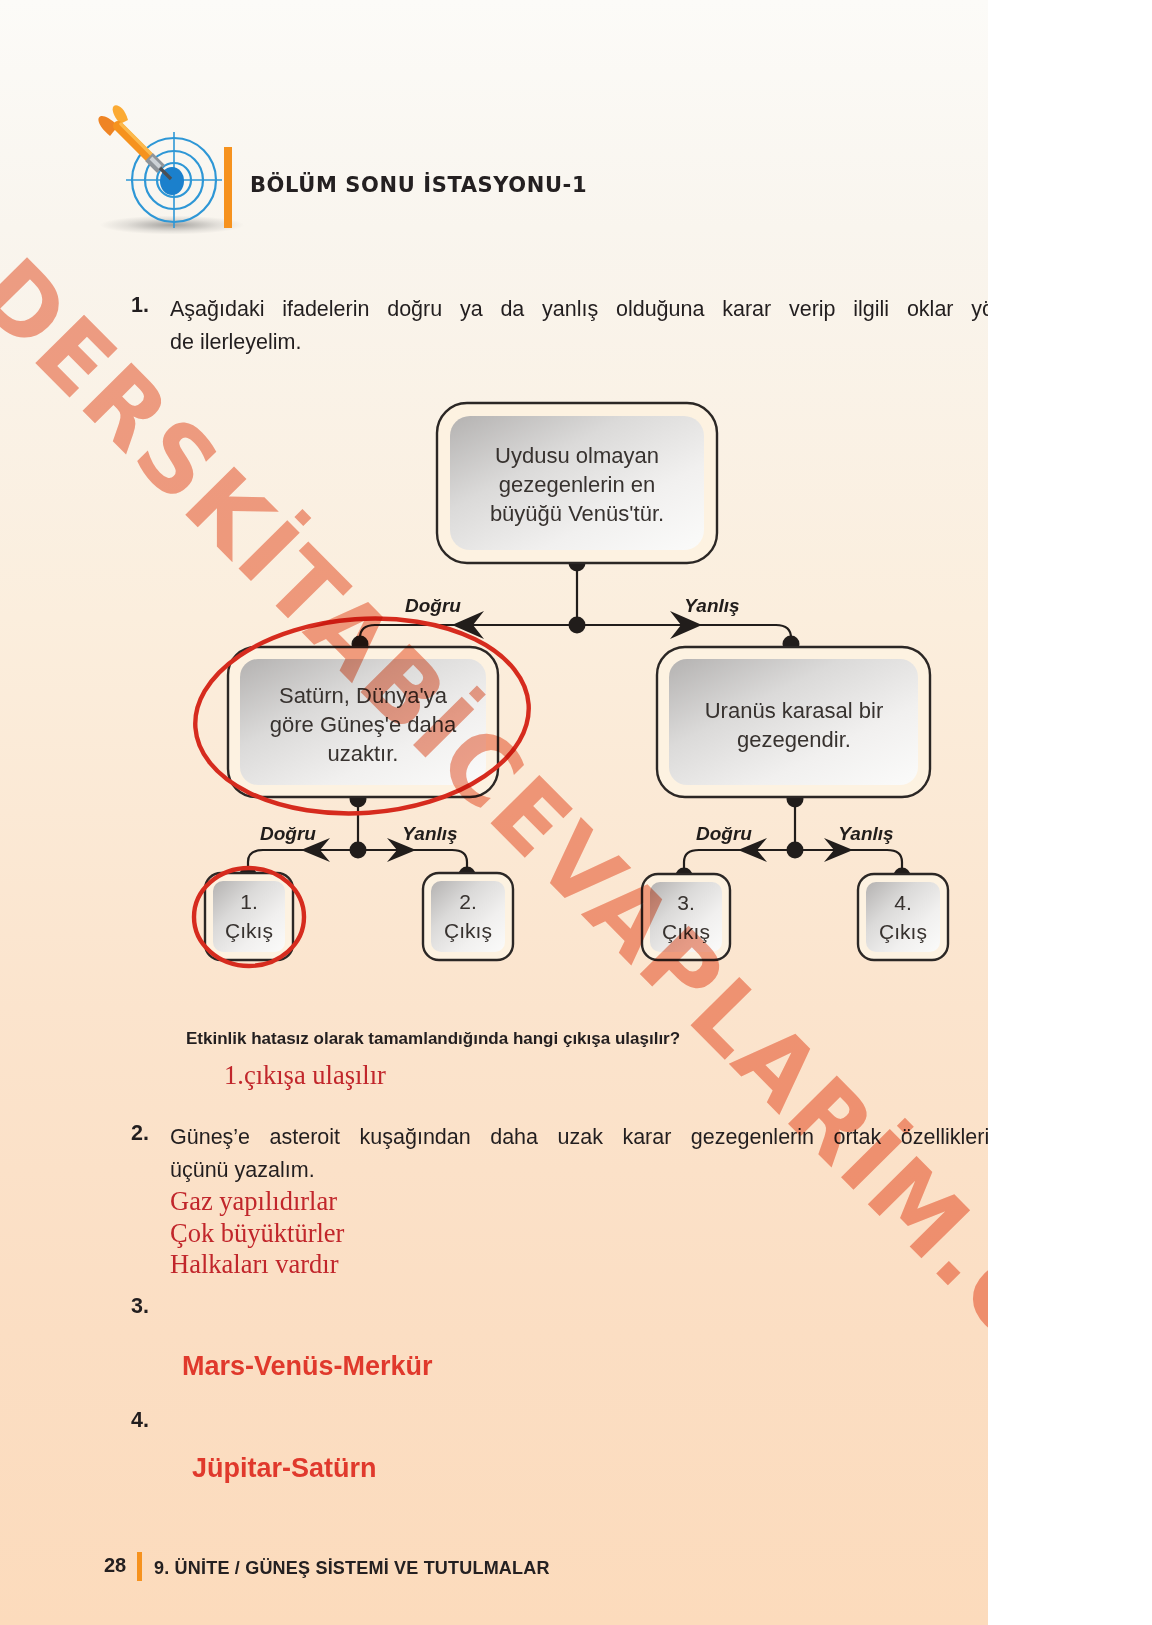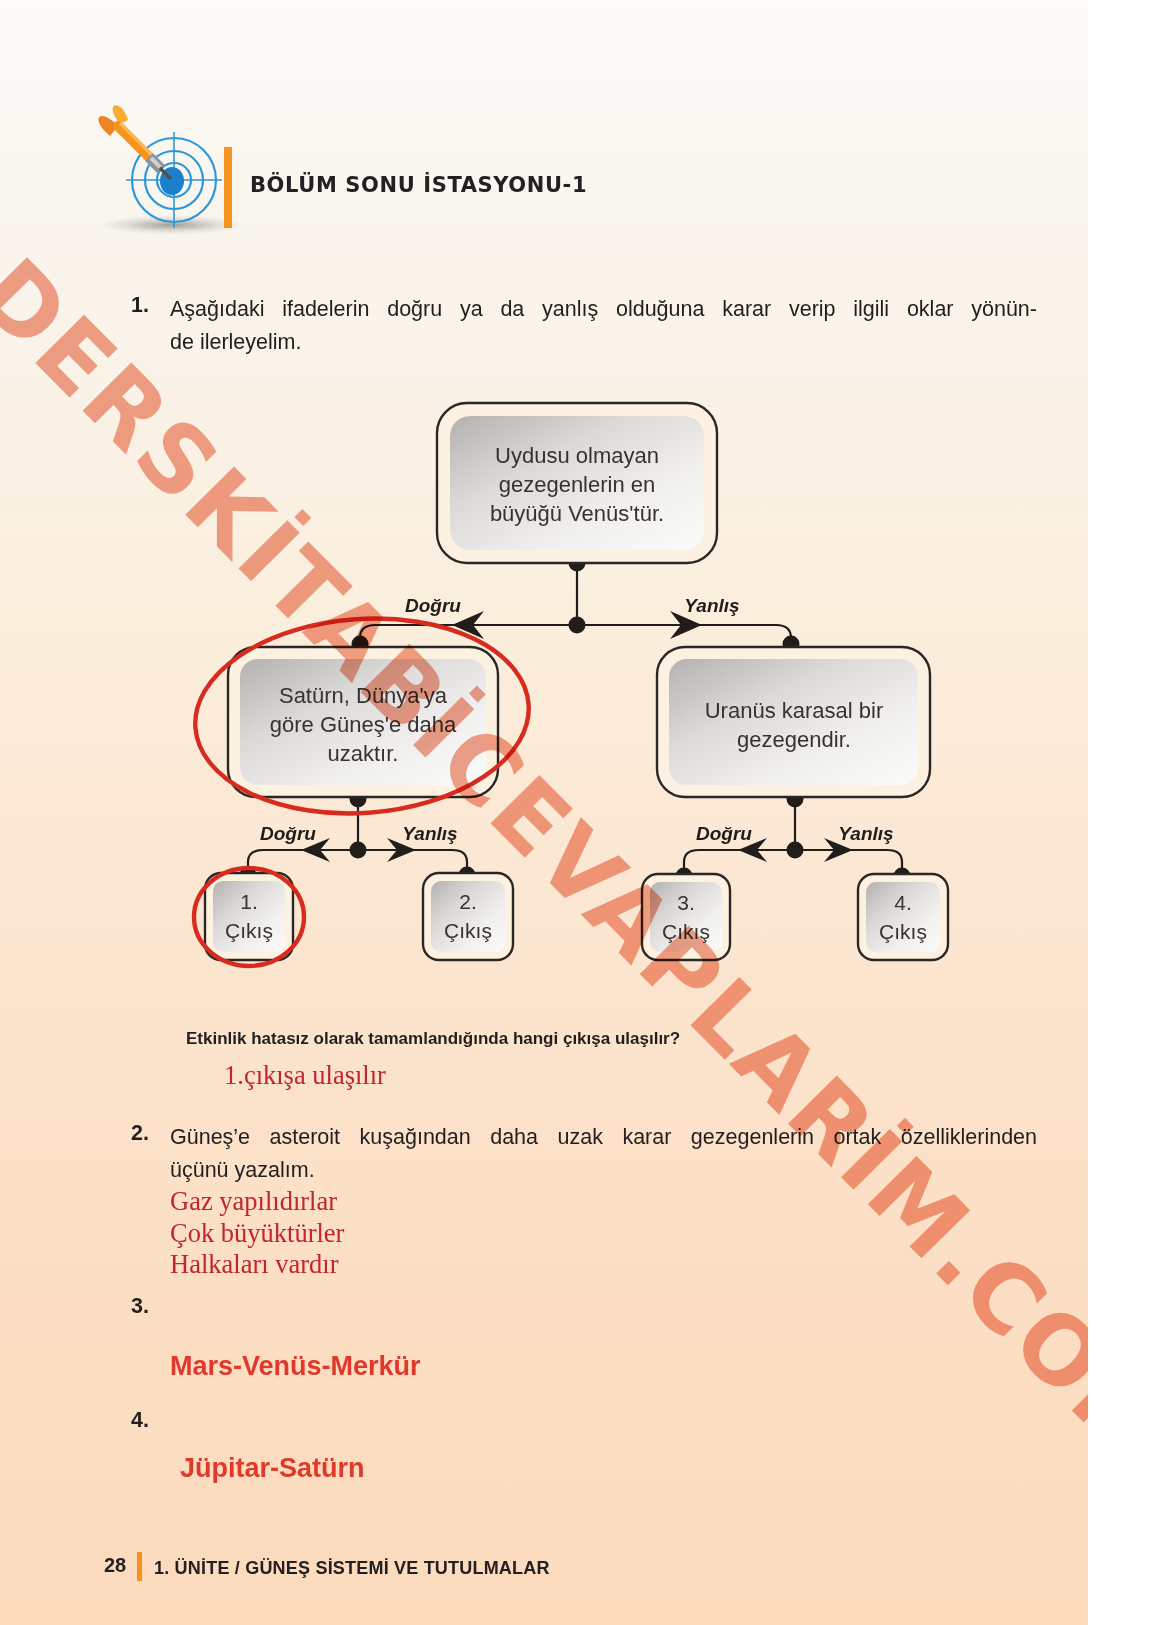--- a/index.html
+++ b/index.html
@@ -1,18 +1,18 @@
 <!DOCTYPE html>
 <html><head>
 <meta charset="utf-8">
 <style>
   html,body{margin:0;padding:0;background:#ffffff;}
   .page{
     position:relative;
-    width:1088px;height:1625px;
+    width:988px;height:1625px;
     overflow:hidden;
     font-family:"Liberation Sans",sans-serif;
     background:linear-gradient(180deg,#fcfbf8 0%,#f9f5ee 14%,#fbeedd 38%,#fbe4cd 62%,#fbdec3 82%,#fcdbbc 100%);
   }
   
   .hdr-icon{position:absolute;left:88px;top:104px;width:150px;height:135px;}
   .hdr-shadow{
     position:absolute;left:96px;top:215px;width:152px;height:20px;border-radius:50%;
     background:radial-gradient(closest-side,rgba(80,80,80,.50),rgba(120,120,120,.18) 60%,rgba(120,120,120,0) 95%);
   }
@@ -25,21 +25,21 @@
   
   .qnum{position:absolute;left:131px;width:34px;font-weight:700;font-size:21.5px;color:#221e1f;}
   .qtext{position:absolute;left:170px;width:867px;font-weight:400;font-size:21.5px;line-height:33px;color:#221e1f;}
   .qline{min-height:33px;}
   .qline.stretch{text-align:justify;text-align-last:justify;}
   .subq{position:absolute;left:186px;width:867px;font-weight:700;font-size:17px;color:#221e1f;}
   .serif-answer{
     position:absolute;font-family:"Liberation Serif",serif;
     font-size:26.5px;line-height:31.5px;color:#c1262b;
   }
-  .sans-answer{position:absolute;font-weight:700;font-size:27px;color:#e0392c;}
+  .sans-answer{position:absolute;font-weight:700;font-size:27px;color:#e0392c;margin-left:12px;}
   
   .flow{position:absolute;left:0;top:380px;width:1152px;height:610px;}
   .flow-line{fill:none;stroke:#211d1b;stroke-width:2.2;}
   .flow-dot{fill:#211d1b;stroke:none;}
   .arrow{fill:#211d1b;stroke:none;}
   .node-outer{fill:#fdf2e1;stroke:#2b2725;stroke-width:2.4;}
   .node-inner{fill:url(#nodeGrad);stroke:none;}
   .node-text{font-family:"Liberation Sans",sans-serif;font-size:22px;fill:#37322f;text-anchor:middle;}
   .exit-text{font-family:"Liberation Sans",sans-serif;font-size:21px;fill:#37322f;text-anchor:middle;}
   .branch-label{font-family:"Liberation Sans",sans-serif;font-style:italic;font-weight:700;font-size:19px;fill:#211d1b;text-anchor:middle;}
@@ -211,17 +211,17 @@
   </div>
 
   <div class="qnum" style="top:1294px;">3.</div>
   <div class="sans-answer" style="left:170px;top:1351px;">Mars-Venüs-Merkür</div>
 
   <div class="qnum" style="top:1408px;">4.</div>
   <div class="sans-answer" style="left:180px;top:1453px;">Jüpitar-Satürn</div>
 
   <div class="ftr-num">28</div>
   <div class="ftr-bar"></div>
-  <div class="ftr-text">1. ÜNİTE / GÜNEŞ SİSTEMİ VE TUTULMALAR</div>
+  <div class="ftr-text">9. ÜNİTE / GÜNEŞ SİSTEMİ VE TUTULMALAR</div>
 
   <div class="watermark">DERSKİTABİCEVAPLARİM.COM</div>
 
 </div>
 
 </body></html>

